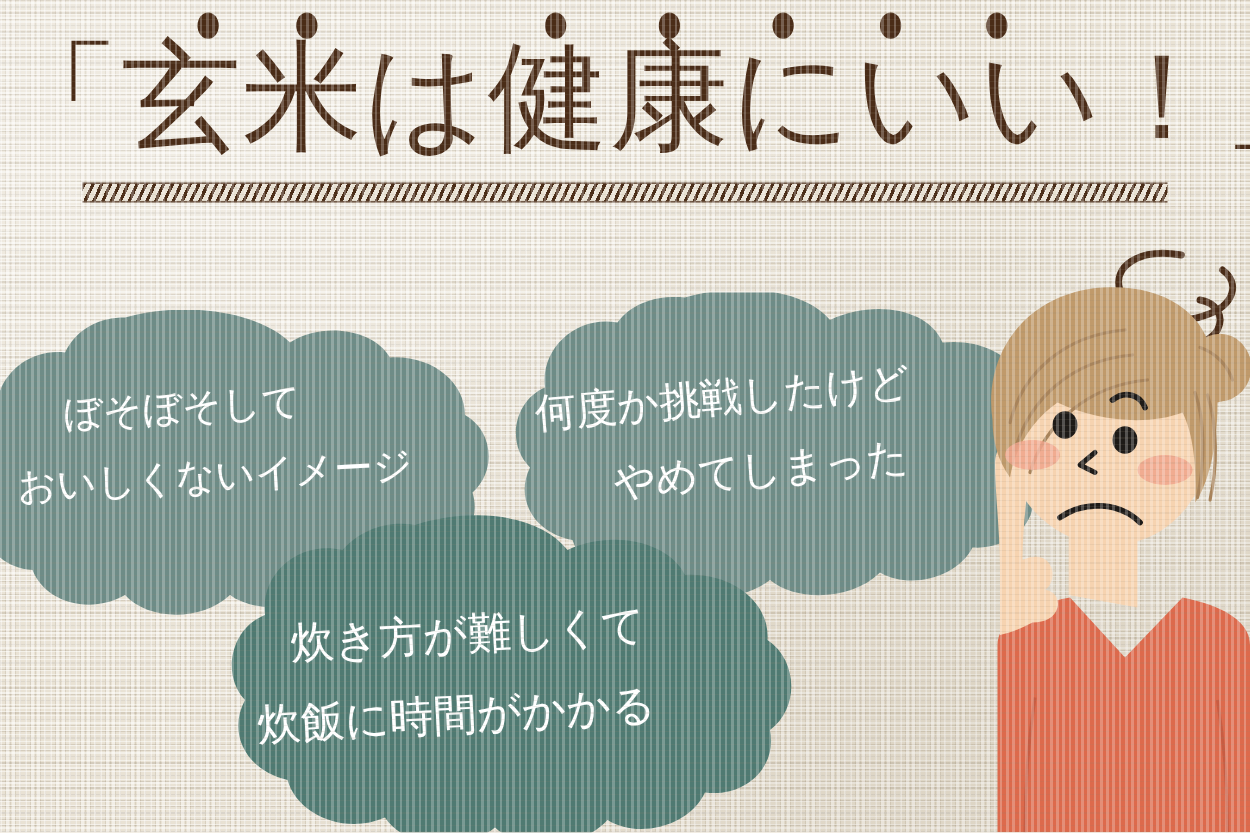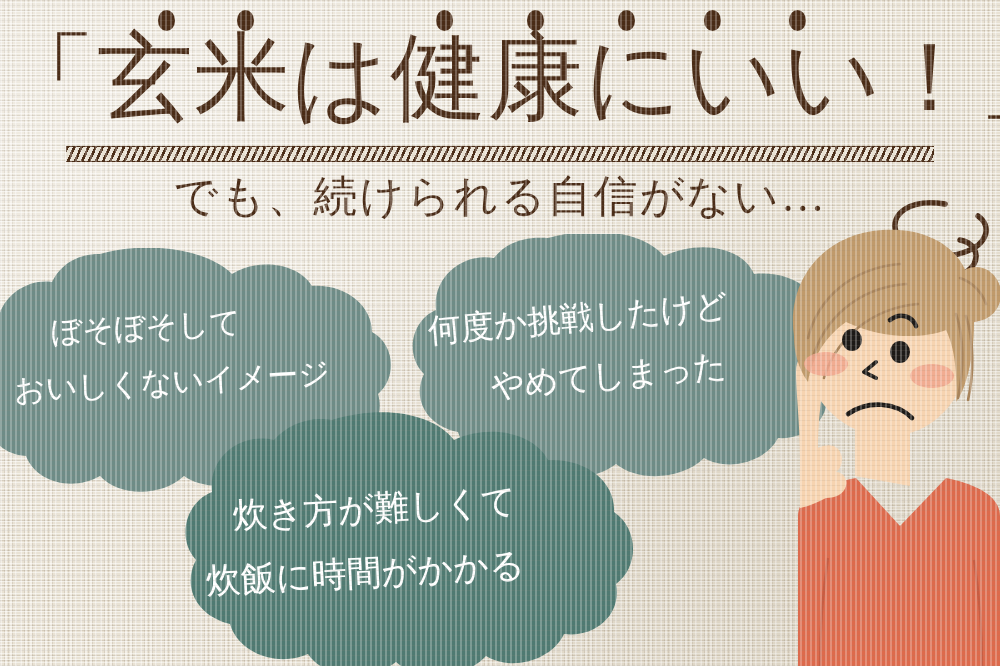--- a/index.html
+++ b/index.html
@@ -129,21 +129,20 @@
       <span class="dot" style="left:527px"></span>
       <span class="dot" style="left:618px"></span>
       <span class="dot" style="left:704px"></span>
       <span class="dot" style="left:789px"></span>
     </div>
 
     <div id="title-line">「玄米は健康にいい！」</div>
 
     <div id="hatch"></div>
 
-    <div id="subtitle">でも、続けられる自信がない…</div>
   </div>
 
   <div class="bubble-layer">
 
     <svg width="420" height="260" viewBox="0 0 420 260" style="left:-20px;top:248px;">
       <path fill="#6e8c87" d="
         M 120,6
         C 170,-8 228,2 252,26
         C 276,10 318,14 332,38
         C 366,36 392,58 392,84

